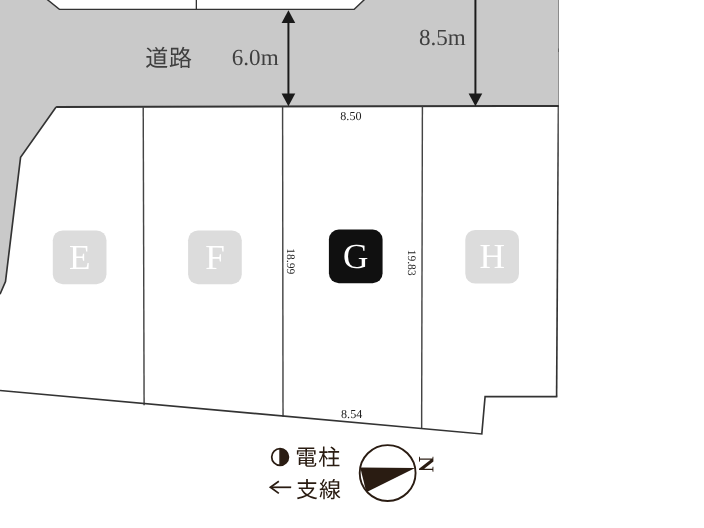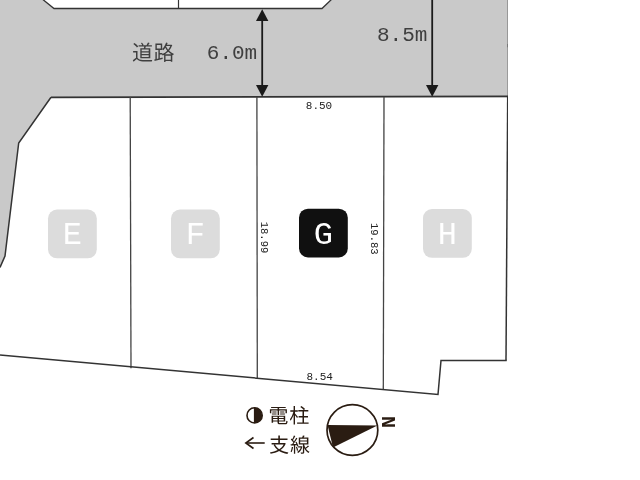--- a/index.html
+++ b/index.html
@@ -1,17 +1,17 @@
 <!DOCTYPE html>
 <html><head>
 <meta charset="utf-8">
 <style>
   html,body{margin:0;padding:0;background:#fff;}
   #page{width:508px;height:480px;position:relative;overflow:hidden;
-        font-family:Liberation Mono, monospace;}
+        font-family:Liberation Serif, serif;}
 </style>
 </head>
 <body>
 <div id="page">
 <svg width="640" height="480" viewBox="0 0 640 480">
   <rect x="0" y="0" width="640" height="480" fill="#ffffff"></rect>
 
   <polygon points="0,0 508.5,0 508.5,97.3 51,97.3 18.7,143 5,256 0,267.5" fill="#c9c9c9"></polygon>
 
   <polygon points="41,-2 54,8.5 322,8.5 333,-2" fill="#ffffff" stroke="#333333" stroke-width="1.3"></polygon>

